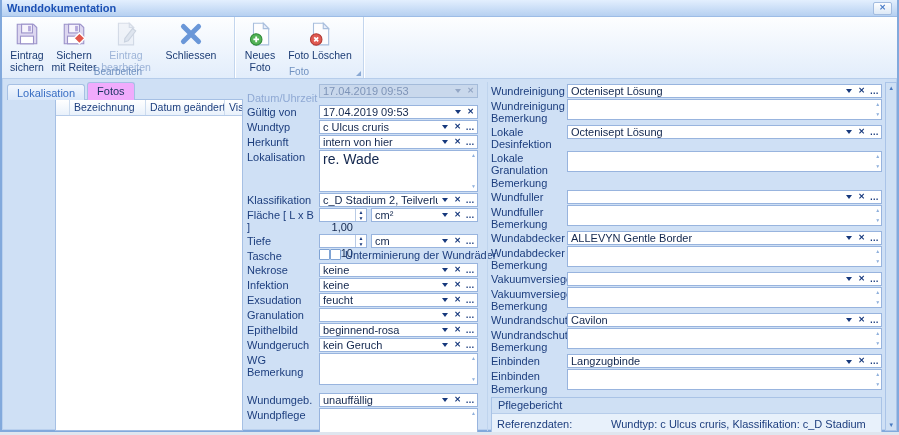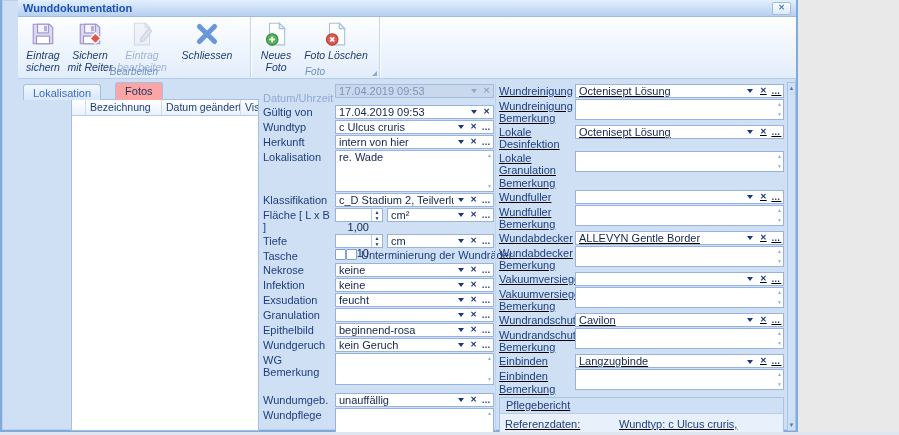--- a/index.html
+++ b/index.html
@@ -1,33 +1,33 @@
 <!DOCTYPE html>
 <html><head>
 <meta charset="utf-8">
 <style>
   * { box-sizing: border-box; margin: 0; padding: 0; }
   html,body { width:899px; height:435px; font-family:"Liberation Sans", sans-serif; background:#e9e9e9; overflow:hidden; }
-  .window { position:absolute; left:0; top:0; width:798px; height:432px;
-    border:2px solid #82a9dc; border-top:none; background:#cfe0f5; box-shadow: inset 0 0 0 1px #b9d0ee; padding-left: 16px; }
+  .window { position:absolute; left:0; top:0; width:899px; height:432px;
+    border:2px solid #82a9dc; border-top:none; background:#cfe0f5; box-shadow: inset 0 0 0 1px #b9d0ee; }
   .bottom-sliver { position:absolute; left:0; top:432px; width:899px; height:3px; background:#dfe6ef; }
 
   
   .titlebar { height:17px; background:linear-gradient(#e3effe,#b6d0f1); display:flex; align-items:center;
     padding:0 5px; border-bottom:1px solid #9dbce6; }
   .title-text { color:#1b50b4; font-weight:bold; font-size:11px; }
   .close-btn { margin-left:auto; width:19px; height:13px; background:linear-gradient(#fdfdfe,#dde9f7);
     border:1px solid #a3bce0; border-radius:2px; color:#4a7cc8; font-size:8px; font-weight:bold;
     display:flex; align-items:center; justify-content:center; line-height:1; cursor:default; }
 
   
   .toolbar { height:62px; background:linear-gradient(#fdfeff,#e2edfb); border-bottom:1px solid #b6cdeb;
     display:flex; align-items:stretch; }
   .tb-group { position:relative; display:flex; align-items:flex-start; padding:2px 4px 13px 4px;
-    border-right:1px solid #c3d6ee; box-shadow:1px 0 0 #ffffff;font-style:italic; }
+    border-right:1px solid #c3d6ee; box-shadow:1px 0 0 #ffffff; }
   .tb-group-label { position:absolute; left:0; right:0; bottom:1px; text-align:center;
     font-size:10px; color:#7091c0; }
   .tb-launcher { position:absolute; right:2px; bottom:2px; width:0; height:0;
     border-left:5px solid transparent; border-bottom:5px solid #8aa9d4; }
   .tb-btn { display:flex; flex-direction:column; align-items:center; padding:2px 3px 0 3px;
     font-size:10.5px; color:#1c3c74; text-align:center; line-height:1.15; border-radius:3px; cursor:default; }
   .tb-btn svg { width:26px; height:26px; margin-bottom:2px; }
   .tb-btn.disabled { color:#9db4d8; }
   .tb-btn.disabled svg { opacity:.45; }
   .tb-btn .cap { white-space:pre-line; }
@@ -35,31 +35,31 @@
 
   
   .content { position:relative; height:352px; padding:3px 0 0 5px; display:flex; }
 
   
   .left-panel { width:236px; display:flex; flex-direction:column; }
   .tabstrip { height:18px; display:flex; align-items:flex-end; position:relative; }
   .tab { font-size:11px; padding:2px 9px 2px 9px; border:1px solid #a6c0e4; border-bottom:none;
     border-radius:3px 3px 0 0; margin-right:2px; cursor:default; }
   .tab.inactive { background:linear-gradient(#f2f7fe,#d9e7f9); color:#3a6fc4; height:16px; }
-  .tab.active { background:#fca5a5; color:#17325e; height:18px; position:relative; z-index:2;margin-left:12px; }
+  .tab.active { background:#f0abfc; color:#17325e; height:18px; position:relative; z-index:2; }
   .left-table { flex:1; background:#ffffff; border:1px solid #a6c0e4; margin-top:-1px;margin-left:48px; }
   .lt-header { display:flex; height:16px; border-bottom:1px solid #b7cce9;
     background:linear-gradient(#ffffff,#e9f1fb); }
   .lt-h { font-size:10.5px; color:#1d3e7e; padding:1px 4px; border-right:1px solid #cddcef;
     white-space:nowrap; overflow:hidden; }
   .lt-c0 { width:14px; } .lt-c1 { width:76px; } .lt-c2 { width:79px; } .lt-c3 { width:65px; flex:1; border-right:none; }
 
   
   .mid-panel { width:236px; padding:2px 1px 0 4px; }
-  .right-panel { width:404px; padding:2px 1px 0 3px; border-left:1px solid #bfd4ee; margin-left:0;text-decoration:underline; }
+  .right-panel { width:404px; padding:2px 1px 0 3px; border-left:1px solid #bfd4ee; margin-left:8px; }
 
   .row { display:flex; align-items:flex-start; margin-bottom:1px; }
   .lbl { font-size:11px; color:#1d3e7e; padding-top:1px; line-height:1.1; }
   .mid-panel .lbl { width:72px; flex:none; }
   .right-panel .lbl { width:76px; flex:none; }
   .lbl.dim { color:#8fa9d4;margin-top:7px; }
 
   .field { flex:1; height:14px; background:#ffffff; border:1px solid #98b4de;
     display:flex; align-items:center; overflow:hidden; }
   .field .val { flex:1; font-size:11px; color:#12264d; padding:0 3px; white-space:nowrap; overflow:hidden; line-height:12px; }
@@ -67,21 +67,21 @@
   .ibtn.arr::after { content:""; display:inline-block; border-left:3px solid transparent;
     border-right:3px solid transparent; border-top:4px solid #16387c; vertical-align:middle; }
   .ibtn.x { font-weight:bold; font-size:8px; }
   .ibtn.dots { font-weight:bold; letter-spacing:1px; font-size:9px; }
   .field.disabled { background:#c9d8ec; border-color:#a4bbda; }
   .field.disabled .val { color:#7e94b8; }
   .field.disabled .ibtn.arr::after { border-top-color:#94a7c6; }
   .field.disabled .ibtn { color:#94a7c6; }
 
   .ta { flex:1; background:#ffffff; border:1px solid #98b4de; position:relative; }
-  .ta .val { font-size:11px; color:#12264d; padding:0 3px; display:block; }
+  .ta .val { font-size:14px; color:#12264d; padding:0 3px; display:block; }
   .ta-up, .ta-dn { position:absolute; right:1px; font-size:5px; color:#8fb0dc; line-height:5px; }
   .ta-up { top:2px; } .ta-dn { bottom:2px; }
 
   .spinfield { width:48px; flex:none; height:14px; background:#fff; border:1px solid #98b4de;
     display:flex; align-items:stretch; margin-right:4px; }
   .spinfield .val { flex:1; font-size:11px; color:#12264d; text-align:right; padding:0 2px; line-height:12px;margin-top:12px; }
   .spin { width:11px; display:flex; flex-direction:column; border-left:1px solid #b9cbe6; }
   .spin span { flex:1; font-size:5px; color:#16387c; text-align:center; line-height:6px; cursor:default; }
 
   .chk { width:11px; height:11px; background:#fff; border:1px solid #7fa3d4; border-radius:1px;

